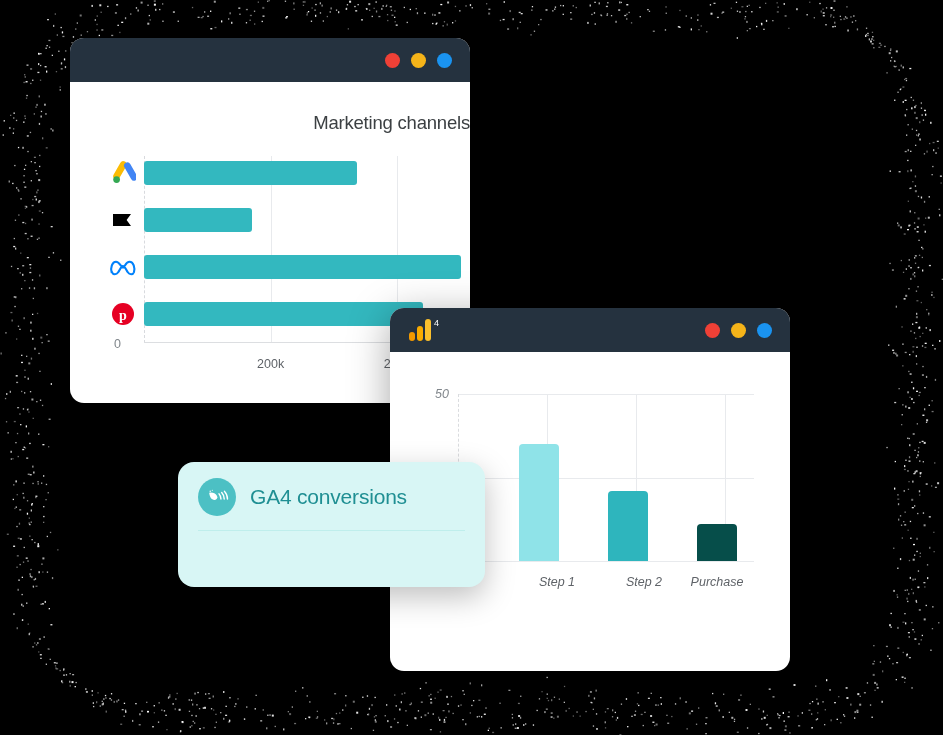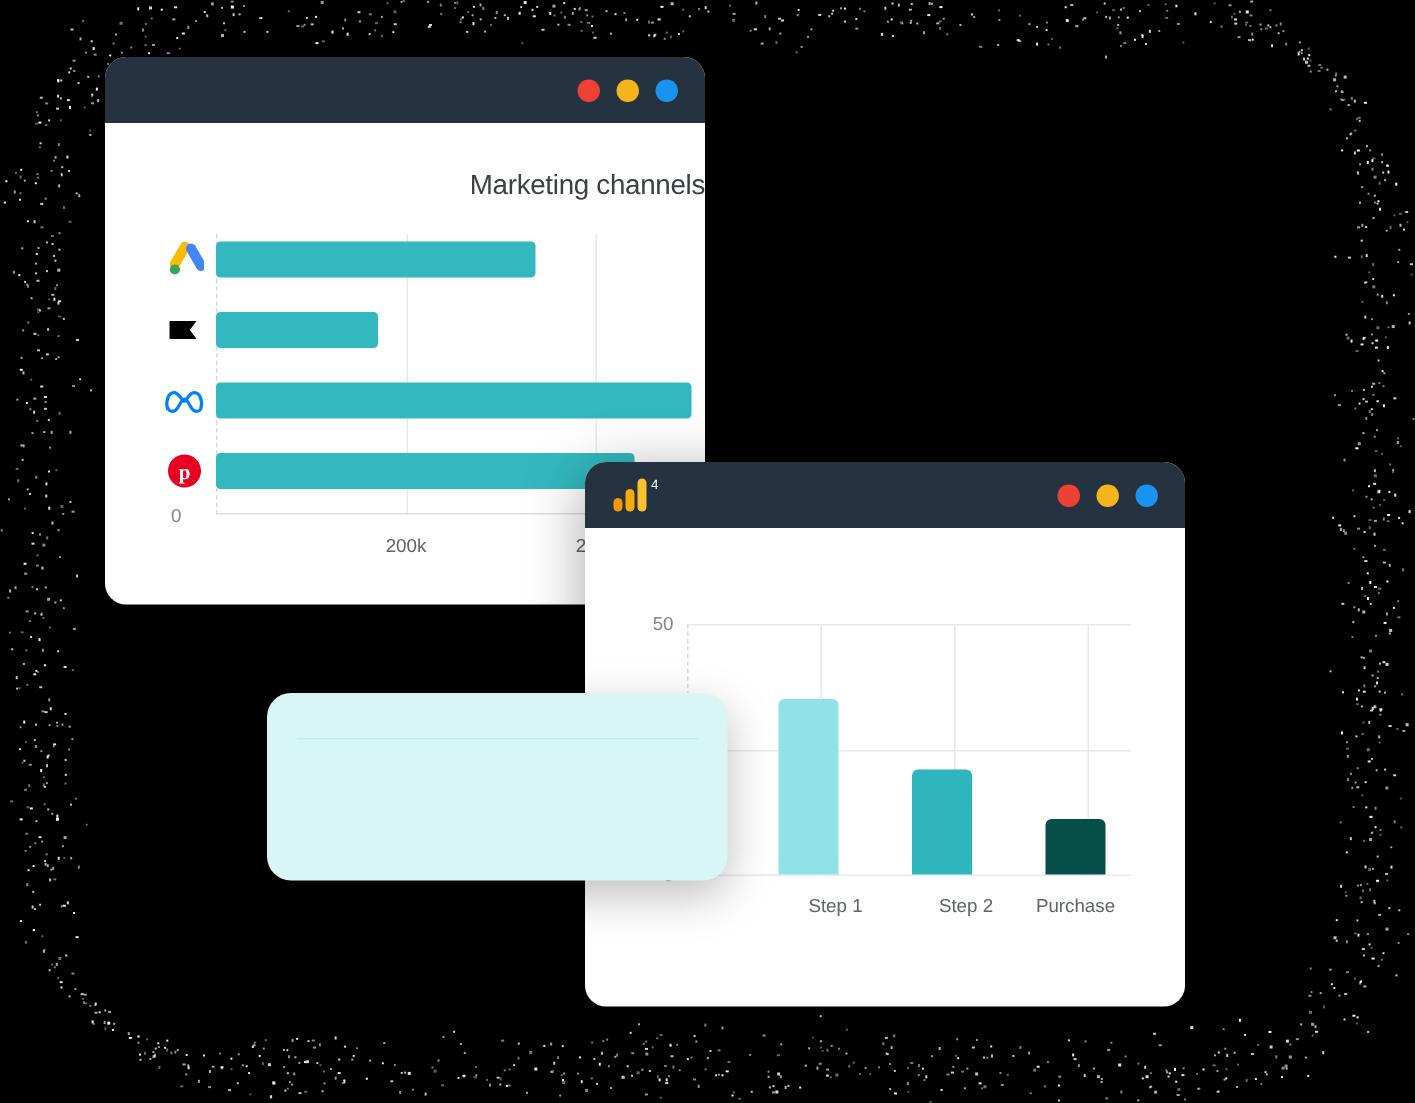--- a/index.html
+++ b/index.html
@@ -142,22 +142,22 @@
   }
   #win-funnel .titlebar { padding: 0 18px; }
   .ga4-logo {
     display: flex;
     align-items: flex-end;
     gap: 2px;
   }
 
   .vbar-chart {
     position: relative;
-    margin-top: 22px;
     height: 215px;
+    font-style: italic;
   }
   .vbar-plot {
     position: absolute;
     left: 38px;
     right: 6px;
     top: 14px;
     bottom: 34px;
   }
   .vgrid-h {
     position: absolute;
@@ -1762,16 +1762,30 @@
           <div class="vbar" title="Step 2: 21" style="left: 150px; height: 70.14px; background: rgb(46, 181, 189);"></div>
           <div class="vbar-label" style="left: 186px;">Step 2</div>
           <div class="vbar" title="Purchase: 11" style="left: 239px; height: 36.74px; background: rgb(6, 78, 74);"></div>
           <div class="vbar-label" style="left: 259px;">Purchase</div>
         </div>
     </div>
   </div>
 </div>
 
 <div id="card-conversions">
+  <div class="card-head">
+    <span class="card-avatar">
+      <svg width="23" height="23" viewBox="0 0 24 24">
+        <path d="M3.3 7.0 q5.4 -0.9 8.1 3.2 q1.3 2.0 -0.3 3.4 q-1.9 1.6 -4.5 0.3
+                 q-2.6 -1.3 -3.3 -6.9 z" fill="#ffffff"></path>
+        <path d="M13.6 8.2 q2.0 2.3 2.0 5.4" stroke="#ffffff" stroke-width="1.5" fill="none" stroke-linecap="round"></path>
+        <path d="M16.4 6.8 q2.6 2.9 2.6 6.8" stroke="#ffffff" stroke-width="1.5" fill="none" stroke-linecap="round"></path>
+        <path d="M19.3 5.6 q3.1 3.4 3.1 8.0" stroke="#ffffff" stroke-width="1.5" fill="none" stroke-linecap="round"></path>
+        <circle cx="4.4" cy="5.4" r="0.75" fill="#ffffff"></circle>
+        <circle cx="6.6" cy="4.4" r="0.6" fill="#ffffff"></circle>
+      </svg>
+    </span>
+    <span class="card-title">GA4 conversions</span>
+  </div>
 
   <div class="card-divider"></div>
 
 </div>
 
 </body></html>

